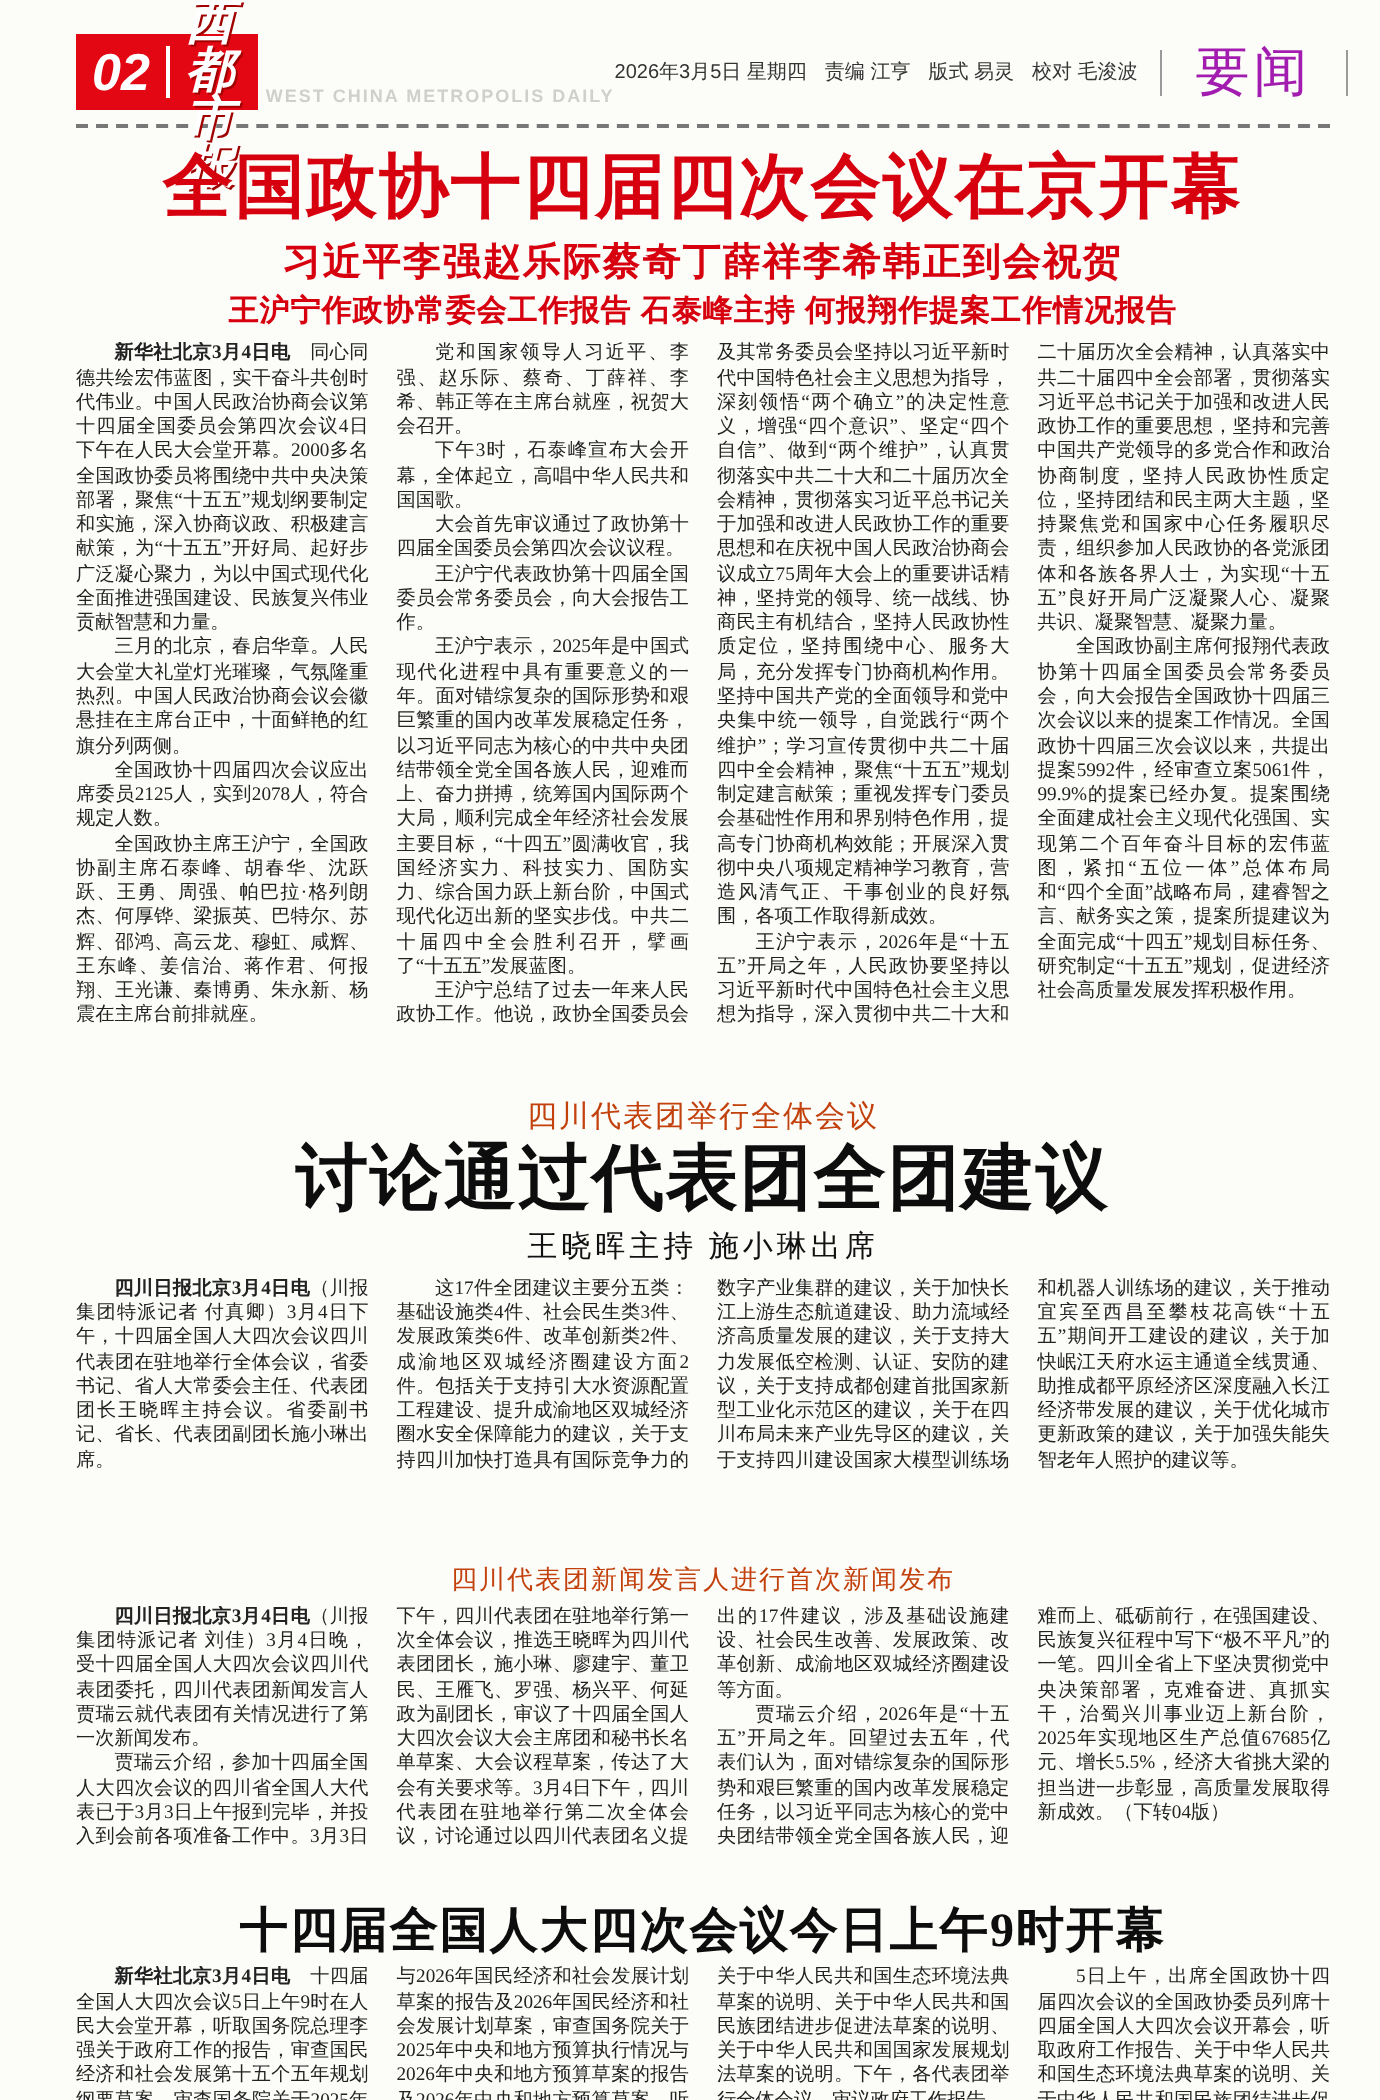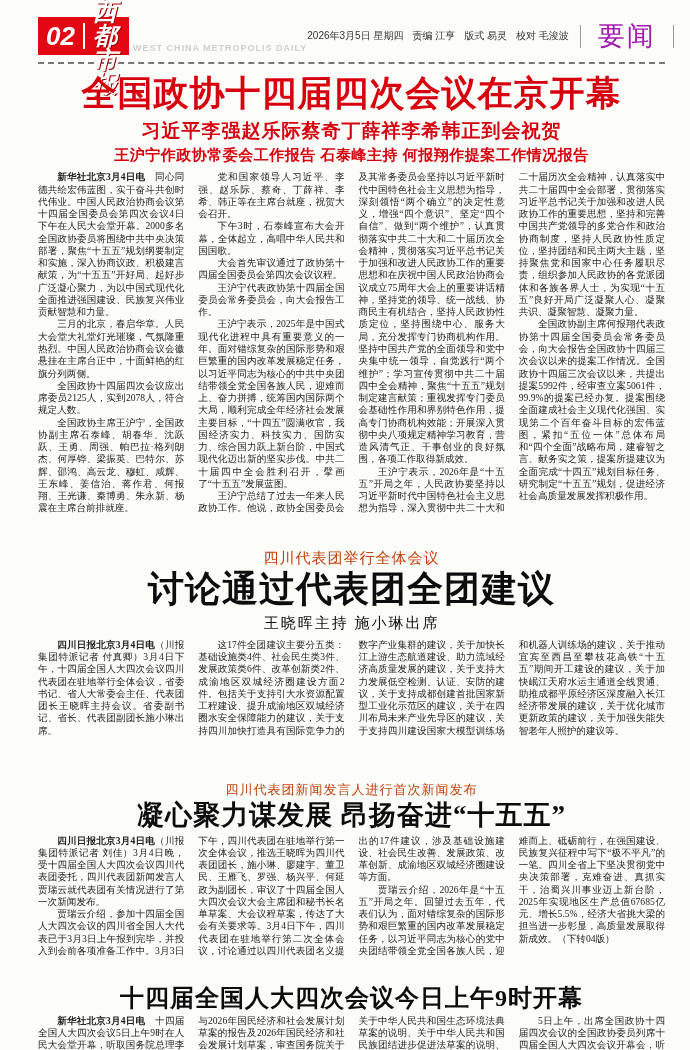--- a/index.html
+++ b/index.html
@@ -140,21 +140,20 @@
     </div>
     <div class="body-cols h-a2">
       <p><strong>四川日报北京3月4日电</strong><span>（川报集团特派记者 付真卿）3月4日下午，十四届全国人大四次会议四川代表团在驻地举行全体会议，省委书记、省人大常委会主任、代表团团长王晓晖主持会议。省委副书记、省长、代表团副团长施小琳出席。</span></p>
         <p>这17件全团建议主要分五类：基础设施类4件、社会民生类3件、发展政策类6件、改革创新类2件、成渝地区双城经济圈建设方面2件。包括关于支持引大水资源配置工程建设、提升成渝地区双城经济圈水安全保障能力的建议，关于支持四川加快打造具有国际竞争力的数字产业集群的建议，关于加快长江上游生态航道建设、助力流域经济高质量发展的建议，关于支持大力发展低空检测、认证、安防的建议，关于支持成都创建首批国家新型工业化示范区的建议，关于在四川布局未来产业先导区的建议，关于支持四川建设国家大模型训练场和机器人训练场的建议，关于推动宜宾至西昌至攀枝花高铁“十五五”期间开工建设的建议，关于加快岷江天府水运主通道全线贯通、助推成都平原经济区深度融入长江经济带发展的建议，关于优化城市更新政策的建议，关于加强失能失智老年人照护的建议等。</p>
       </div>
   </div>
 
   <div class="article">
     <div class="a-head">
       <div class="kicker" style="font-size:13px;">四川代表团新闻发言人进行首次新闻发布</div>
-      <div class="hl-black-md">凝心聚力谋发展 昂扬奋进“十五五”</div>
     </div>
     <div class="body-cols h-a3">
       <p><strong>四川日报北京3月4日电</strong><span>（川报集团特派记者 刘佳）3月4日晚，受十四届全国人大四次会议四川代表团委托，四川代表团新闻发言人贾瑞云就代表团有关情况进行了第一次新闻发布。</span></p>
     <p>贾瑞云介绍，参加十四届全国人大四次会议的四川省全国人大代表已于3月3日上午报到完毕，并投入到会前各项准备工作中。3月3日下午，四川代表团在驻地举行第一次全体会议，推选王晓晖为四川代表团团长，施小琳、廖建宇、董卫民、王雁飞、罗强、杨兴平、何延政为副团长，审议了十四届全国人大四次会议大会主席团和秘书长名单草案、大会议程草案，传达了大会有关要求等。3月4日下午，四川代表团在驻地举行第二次全体会议，讨论通过以四川代表团名义提出的17件建议，涉及基础设施建设、社会民生改善、发展政策、改革创新、成渝地区双城经济圈建设等方面。</p>
         <p>贾瑞云介绍，2026年是“十五五”开局之年。回望过去五年，代表们认为，面对错综复杂的国际形势和艰巨繁重的国内改革发展稳定任务，以习近平同志为核心的党中央团结带领全党全国各族人民，迎难而上、砥砺前行，在强国建设、民族复兴征程中写下“极不平凡”的一笔。四川全省上下坚决贯彻党中央决策部署，克难奋进、真抓实干，治蜀兴川事业迈上新台阶，2025年实现地区生产总值67685亿元、增长5.5%，经济大省挑大梁的担当进一步彰显，高质量发展取得新成效。（下转04版）</p>
       </div>
   </div>
 
   <div class="article">
     <div class="a-head">

